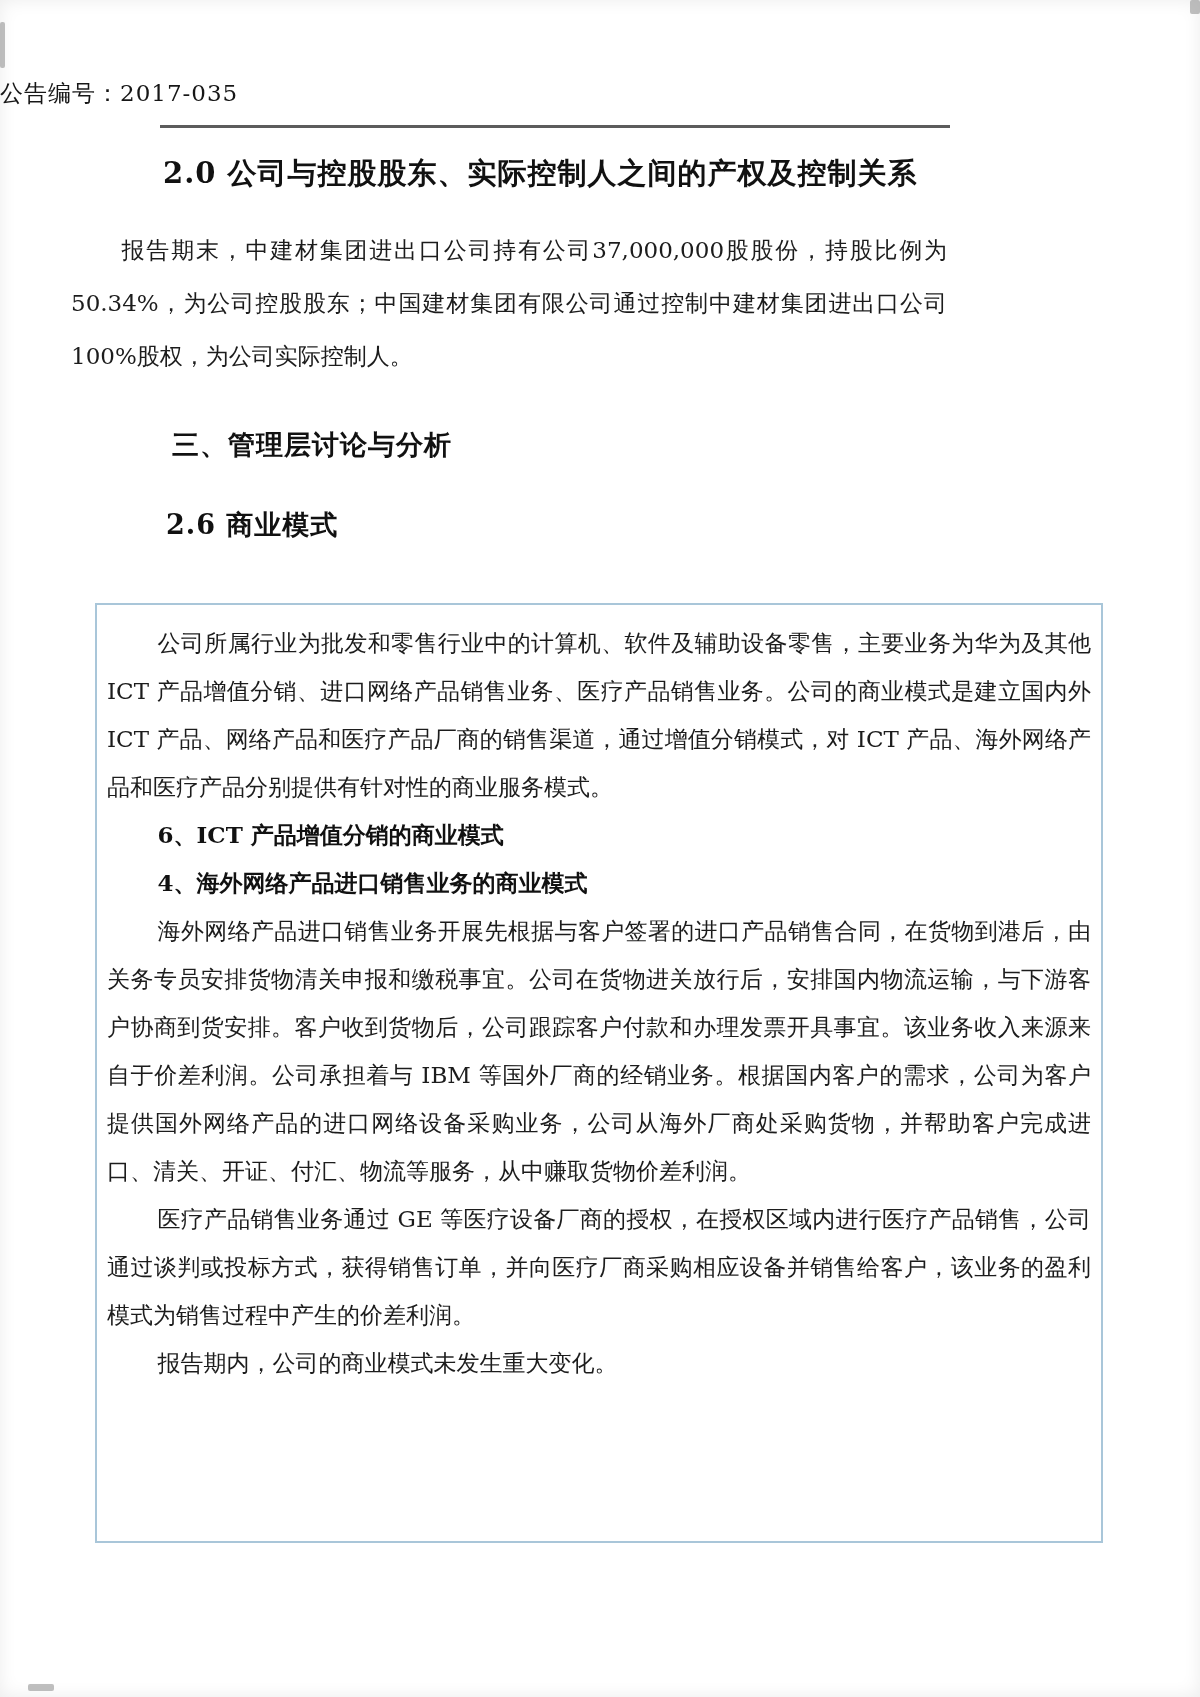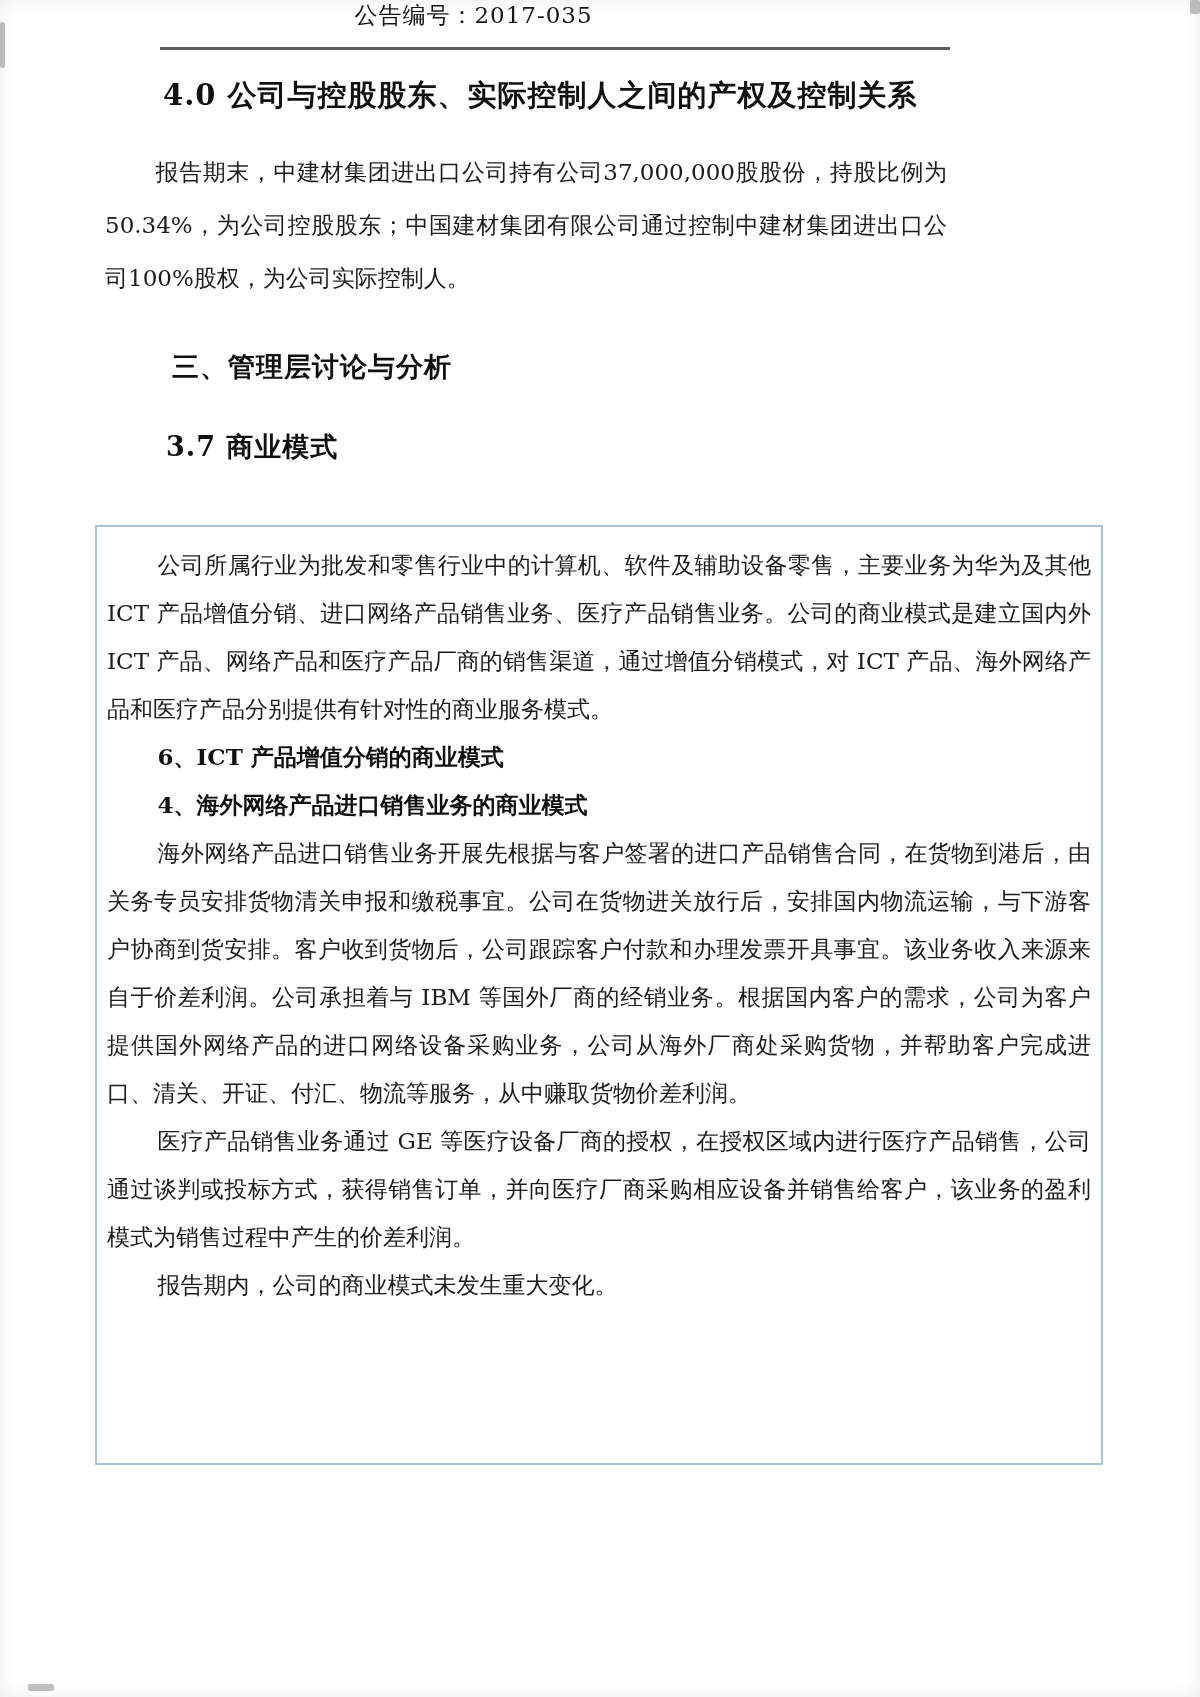--- a/index.html
+++ b/index.html
@@ -23,40 +23,41 @@
     position: absolute;
     background: #8a8a8a;
     opacity: 0.55;
     border-radius: 2px;
   }
   .artifact.tl { left: 0; top: 22px; width: 5px; height: 46px; }
   .artifact.bl { left: 28px; bottom: 6px; width: 26px; height: 7px; }
   .artifact.tr { right: 0; top: 0; width: 10px; height: 14px; }
 
   .doc-header {
+    padding-top: 78px;
     margin-right: 253px;
-    text-align: center;
+    text-align: left;
     font-size: 23px;
     letter-spacing: 1px;
     color: #161616;
   }
   .header-rule {
     height: 3px;
     background: #5c5c5c;
     margin: 16px 250px 0 160px;
   }
   .h-24 {
     margin: 26px 160px 0 163px;
     font-size: 29px;
     font-weight: bold;
     letter-spacing: 1px;
     color: #111;
   }
   .para-main {
-    margin: 30px 253px 0 105px;
+    margin: 30px 253px 0 71px;
     font-size: 23px;
     line-height: 53px;
     text-align: justify;
     text-indent: 2.2em;
     color: #1c1c1c;
   }
   .h-3 {
     margin: 44px 0 0 172px;
     font-size: 27px;
     font-weight: bold;
@@ -98,27 +99,27 @@
 <div class="page">
 
   <span class="artifact tl"></span>
   <span class="artifact bl"></span>
   <span class="artifact tr"></span>
 
   <div class="doc-header">公告编号：2017-035</div>
 
   <div class="header-rule"></div>
 
-  <h1 class="h-24">4.0 公司与控股股东、实际控制人之间的产权及控制关系</h1>
+  <h1 class="h-24">2.0 公司与控股股东、实际控制人之间的产权及控制关系</h1>
 
   <p class="para-main">报告期末，中建材集团进出口公司持有公司37,000,000股股份，持股比例为50.34%，为公司控股股东；中国建材集团有限公司通过控制中建材集团进出口公司100%股权，为公司实际控制人。</p>
 
   <h1 class="h-3">三、管理层讨论与分析</h1>
 
-  <h1 class="h-31">3.7 商业模式</h1>
+  <h1 class="h-31">2.6 商业模式</h1>
 
   <div class="biz-box">
     <p class="box-para">公司所属行业为批发和零售行业中的计算机、软件及辅助设备零售，主要业务为华为及其他 ICT 产品增值分销、进口网络产品销售业务、医疗产品销售业务。公司的商业模式是建立国内外 ICT 产品、网络产品和医疗产品厂商的销售渠道，通过增值分销模式，对 ICT 产品、海外网络产品和医疗产品分别提供有针对性的商业服务模式。</p>
     <p class="box-heading">6、ICT 产品增值分销的商业模式</p>
     <p class="box-heading">4、海外网络产品进口销售业务的商业模式</p>
     <p class="box-para">海外网络产品进口销售业务开展先根据与客户签署的进口产品销售合同，在货物到港后，由关务专员安排货物清关申报和缴税事宜。公司在货物进关放行后，安排国内物流运输，与下游客户协商到货安排。客户收到货物后，公司跟踪客户付款和办理发票开具事宜。该业务收入来源来自于价差利润。公司承担着与 IBM 等国外厂商的经销业务。根据国内客户的需求，公司为客户提供国外网络产品的进口网络设备采购业务，公司从海外厂商处采购货物，并帮助客户完成进口、清关、开证、付汇、物流等服务，从中赚取货物价差利润。</p>
     <p class="box-para">医疗产品销售业务通过 GE 等医疗设备厂商的授权，在授权区域内进行医疗产品销售，公司通过谈判或投标方式，获得销售订单，并向医疗厂商采购相应设备并销售给客户，该业务的盈利模式为销售过程中产生的价差利润。</p>
     <p class="box-para">报告期内，公司的商业模式未发生重大变化。</p>
   </div>
 

